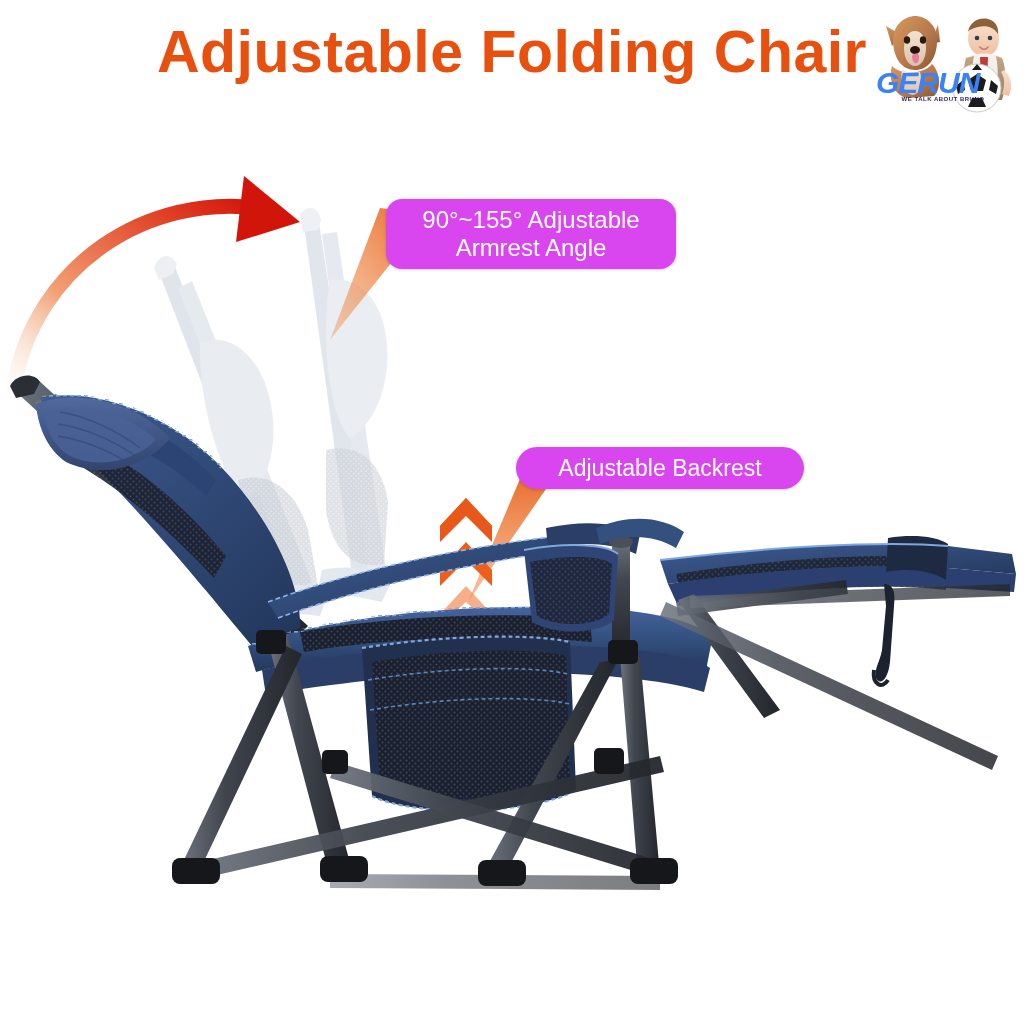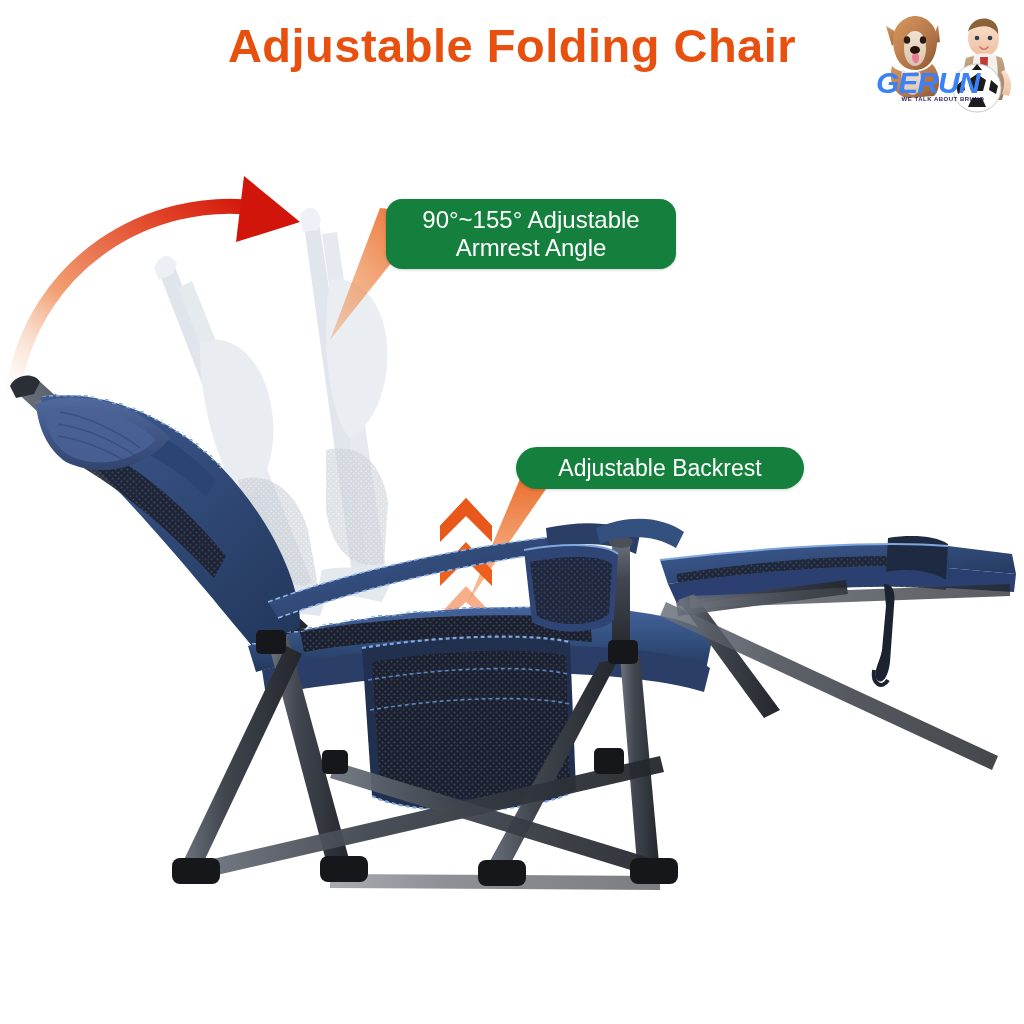--- a/index.html
+++ b/index.html
@@ -17,21 +17,21 @@
   }
 
   #page { position: absolute; inset: 0; background: #ffffff; }
 
   
   .page-title {
     position: absolute;
     left: 0; right: 0; top: 18px;
     text-align: center;
     font-family: "Liberation Sans", sans-serif;
-    font-size: 47px;
+    font-size: 59px;
     font-weight: bold;
     letter-spacing: 0.5px;
     color: #E8500F;
     white-space: nowrap;
   }
 
   
   .brand-logo {
     position: absolute;
     left: 868px; top: 4px;
@@ -58,21 +58,21 @@
     font-weight: bold;
     letter-spacing: 0.5px;
     color: #2B1A63;
     font-family: "Liberation Sans", sans-serif;
   }
   .logo-art { position: absolute; inset: 0; }
 
   
   .callout {
     position: absolute;
-    background: #15803d;
+    background: #d946ef;
     color: #ffffff;
     font-family: "Liberation Sans", sans-serif;
     display: flex;
     align-items: center;
     justify-content: center;
     text-align: center;
     box-sizing: border-box;
     box-shadow: 0 1px 3px rgba(0,0,0,0.18);
     z-index: 30;
   }

